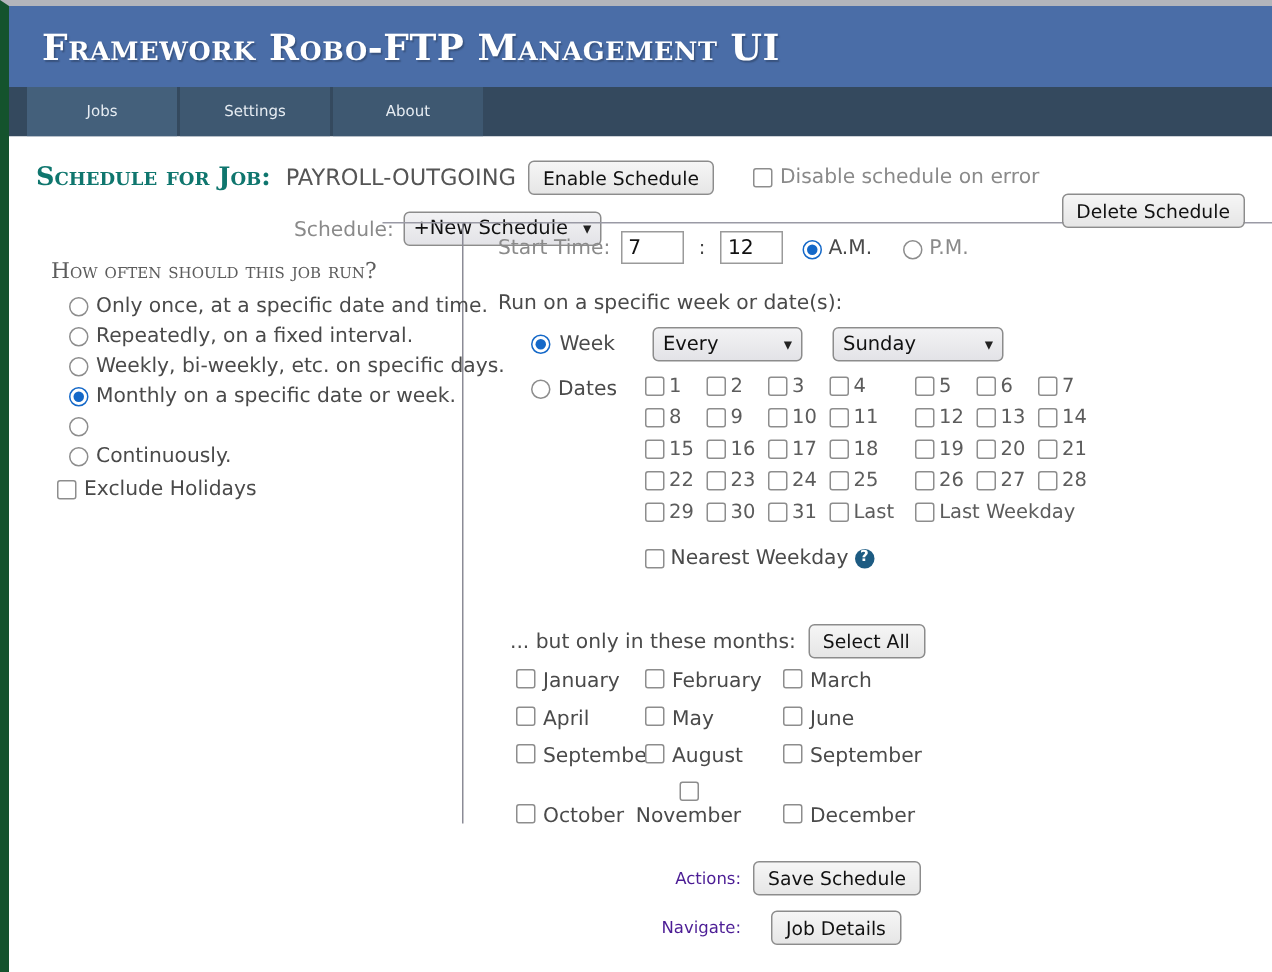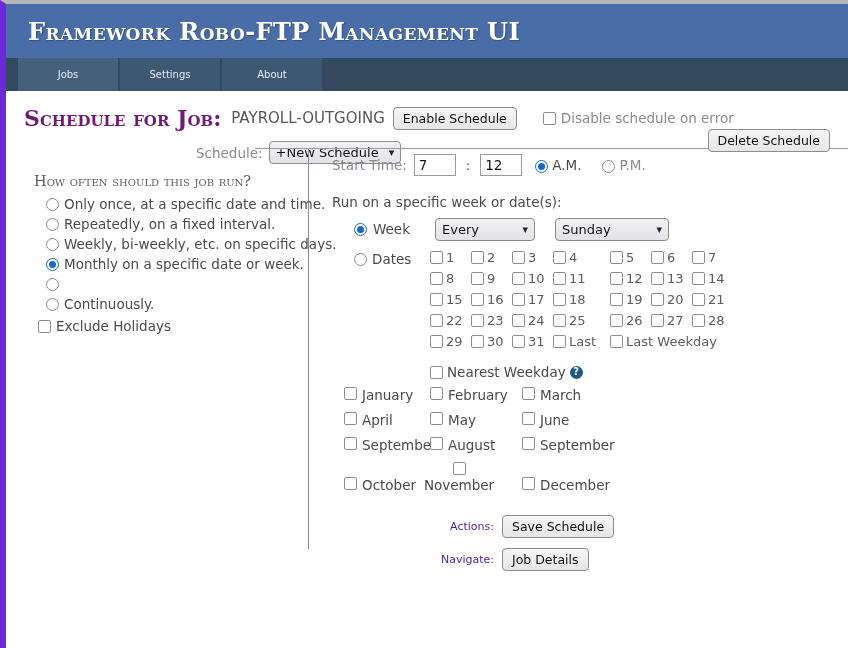--- a/index.html
+++ b/index.html
@@ -15,21 +15,21 @@
     color: #333333;
     overflow: hidden;
   }
   .page {
     position: relative;
     width: 848px;
     height: 648px;
     background: #ffffff;
     box-sizing: border-box;
     border-top: 4px solid #b3b5bb;
-    border-left: 6px solid #6d28d9;
+    border-left: 6px solid #14532d;
   }
   
   .banner {
     height: 54px;
     background: #4a6da7;
     display: flex;
     align-items: center;
     padding-left: 22px;
     box-sizing: border-box;
   }
@@ -80,22 +80,22 @@
     display: flex;
     align-items: center;
     padding-left: 18px;
     gap: 8px;
     height: 26px;
   }
   .sched-head-title {
     font-family: "DejaVu Serif", serif;
     font-weight: bold;
     font-variant: small-caps;
-    font-size: 22px;
-    color: #701a75;
+    font-size: 17px;
+    color: #0f766e;
     white-space: nowrap;
   }
   .sched-job-name {
     font-size: 15px;
     color: #555555;
     white-space: nowrap;
     margin-left: 2px;
   }
   .btn {
     font-family: "DejaVu Sans", sans-serif;
@@ -388,21 +388,21 @@
   .actions-row {
     display: flex;
     align-items: center;
     gap: 8px;
     margin-top: 22px;
     margin-left: 100px;
   }
   .navigate-row {
     display: flex;
     align-items: center;
-    gap: 8px;
+    gap: 20px;
     margin-top: 10px;
     margin-left: 100px;
   }
   .act-label {
     color: #4c1d95;
     font-size: 11px;
     width: 62px;
     text-align: right;
   }
 </style>
@@ -661,20 +661,24 @@
               </span>
           </div>
           <div class="nearest-row">
             <span class="chk"></span>
             <span class="num lbl">Nearest Weekday</span>
             <span class="help-icon">?</span>
           </div>
         </div>
       </div>
 
+      <div class="months-head">
+        <span class="lbl">... but only in these months:</span>
+        <button class="btn">Select All</button>
+      </div>
 
       <div class="months-grid">
         <span class="month-cell">
             <span class="chk"></span>
             <span class="lbl">January</span>
           </span>
         <span class="month-cell">
             <span class="chk"></span>
             <span class="lbl">February</span>
           </span>

